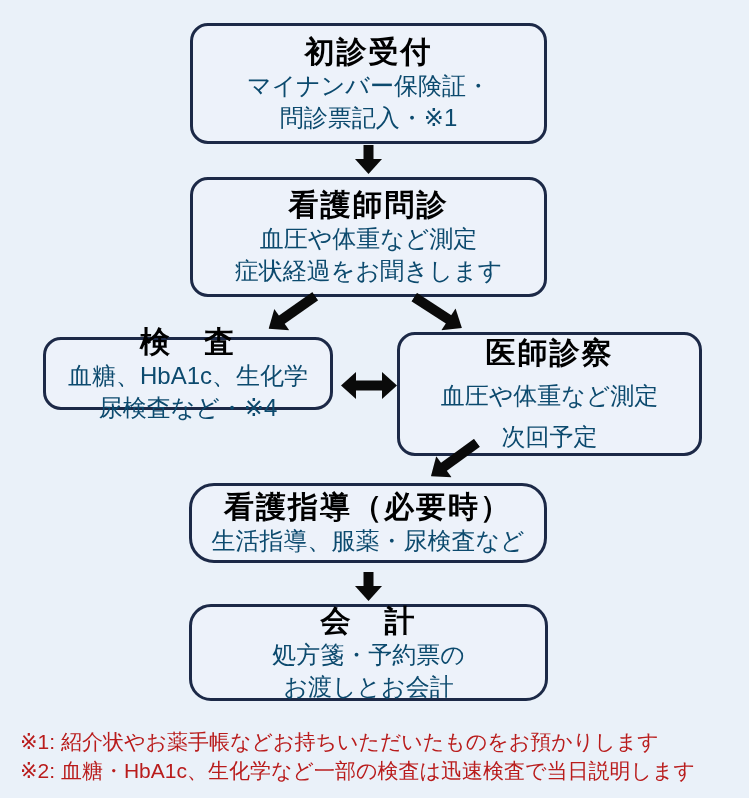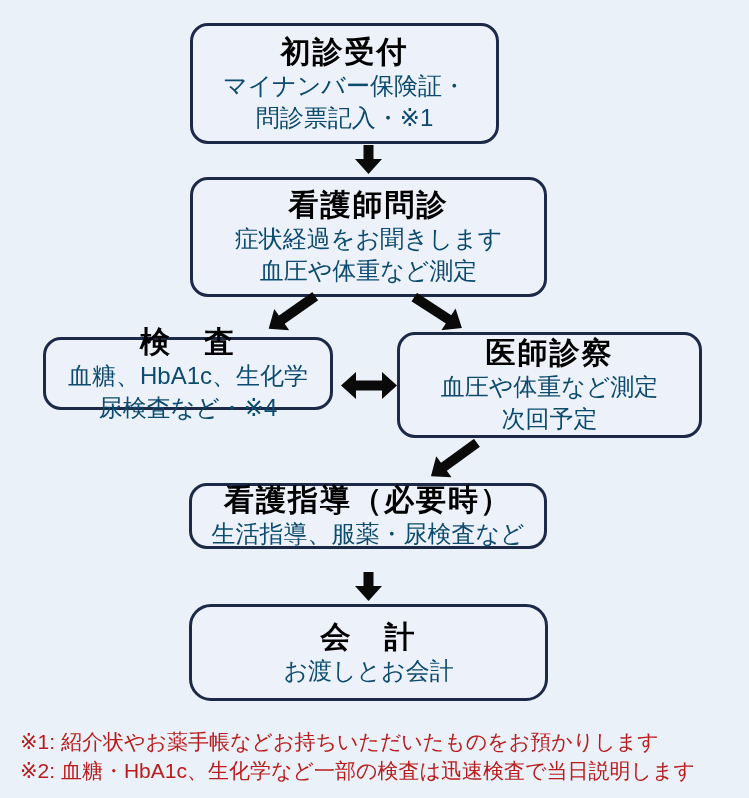--- a/index.html
+++ b/index.html
@@ -48,37 +48,37 @@
     line-height: 29px;
     color: #b91c1c;
     white-space: nowrap;
   }
 </style>
 </head>
 <body>
 
 <div class="stage">
 
-  <section class="flow-box" style="left:190px; top:23px; width:309px; height:121px;">
+  <section class="flow-box" style="left:190px; top:23px; width:357px; height:121px;">
     <h2 class="box-title">初診受付</h2>
     <div class="box-line">マイナンバー保険証・</div>
     <div class="box-line">問診票記入・※1</div>
   </section>
 
   <div class="arrow" style="left:355px; top:145px;">
     <svg width="27" height="29" viewBox="0 0 27 29" aria-hidden="true">
       <rect x="8.5" y="0" width="10" height="15" fill="#0a0a0a"></rect>
       <polygon points="0,14 27,14 13.5,29" fill="#0a0a0a"></polygon>
     </svg>
   </div>
 
   <section class="flow-box" style="left:190px; top:177px; width:357px; height:120px;">
     <h2 class="box-title">看護師問診</h2>
+    <div class="box-line">血圧や体重など測定</div>
     <div class="box-line">症状経過をお聞きします</div>
-    <div class="box-line">血圧や体重など測定</div>
   </section>
 
   <div class="arrow diag" style="left:279px; top:284px; transform:rotate(55deg);">
     <svg width="26" height="57" viewBox="0 0 26 57" aria-hidden="true">
       <rect x="8" y="0" width="10" height="43" fill="#0a0a0a"></rect>
       <polygon points="0,41 26,41 13,57" fill="#0a0a0a"></polygon>
     </svg>
   </div>
 
   <div class="arrow diag" style="left:425px; top:284px; transform:rotate(-57deg);">
@@ -95,46 +95,47 @@
   </section>
 
   <div class="arrow" style="left:341px; top:372px;">
     <svg width="56" height="27" viewBox="0 0 56 27" aria-hidden="true">
       <polygon points="0,13.5 15,0 15,27" fill="#0a0a0a"></polygon>
       <polygon points="56,13.5 41,0 41,27" fill="#0a0a0a"></polygon>
       <rect x="14" y="8.5" width="28" height="10" fill="#0a0a0a"></rect>
     </svg>
   </div>
 
-  <section class="flow-box" style="left:397px; top:332px; width:305px; height:106px;justify-content:space-between;">
+  <section class="flow-box" style="left:397px; top:332px; width:305px; height:124px;justify-content:space-between;">
     <h2 class="box-title">医師診察</h2>
     <div class="box-line">血圧や体重など測定</div>
     <div class="box-line">次回予定</div>
   </section>
 
   <div class="arrow diag" style="left:441px; top:431px; transform:rotate(54deg);">
     <svg width="26" height="57" viewBox="0 0 26 57" aria-hidden="true">
       <rect x="8" y="0" width="10" height="43" fill="#0a0a0a"></rect>
       <polygon points="0,41 26,41 13,57" fill="#0a0a0a"></polygon>
     </svg>
   </div>
 
-  <section class="flow-box" style="left:189px; top:483px; width:358px; height:66px;">
+  <section class="flow-box" style="left:189px; top:483px; width:358px; height:80px;border-radius:25px;">
     <h2 class="box-title">看護指導（必要時）</h2>
     <div class="box-line">生活指導、服薬・尿検査など</div>
   </section>
 
   <div class="arrow" style="left:355px; top:572px;">
     <svg width="27" height="29" viewBox="0 0 27 29" aria-hidden="true">
       <rect x="8.5" y="0" width="10" height="15" fill="#0a0a0a"></rect>
       <polygon points="0,14 27,14 13.5,29" fill="#0a0a0a"></polygon>
     </svg>
   </div>
 
   <section class="flow-box" style="left:189px; top:604px; width:359px; height:97px;border-radius:22px;">
     <h2 class="box-title">会　計</h2>
+    <div class="box-line">処方箋・予約票の</div>
     <div class="box-line">お渡しとお会計</div>
   </section>
 
   <div class="footnote" style="top:727px;">※1: 紹介状やお薬手帳などお持ちいただいたものをお預かりします</div>
   <div class="footnote" style="top:756px;">※2: 血糖・HbA1c、生化学など一部の検査は迅速検査で当日説明します</div>
 
 </div>
 
 </body></html>

